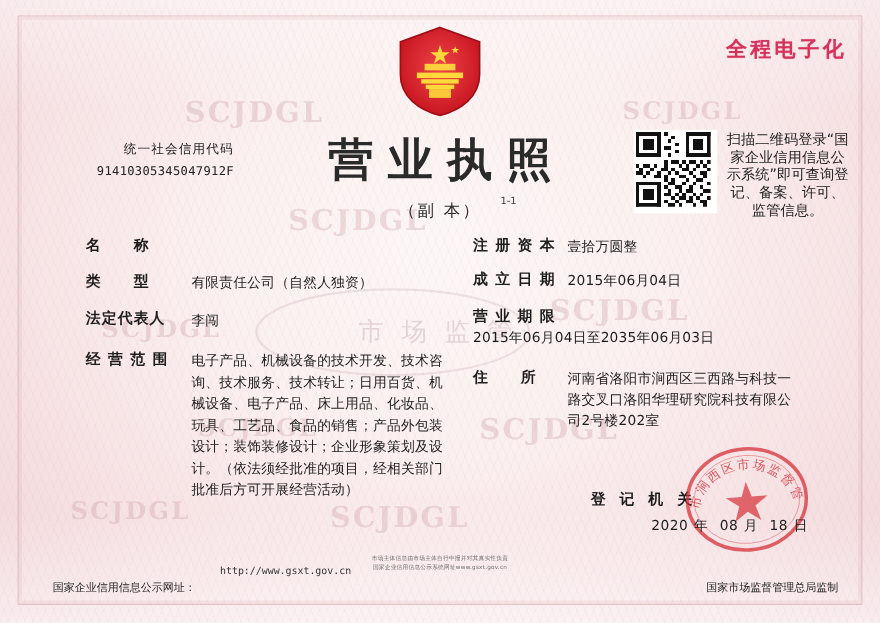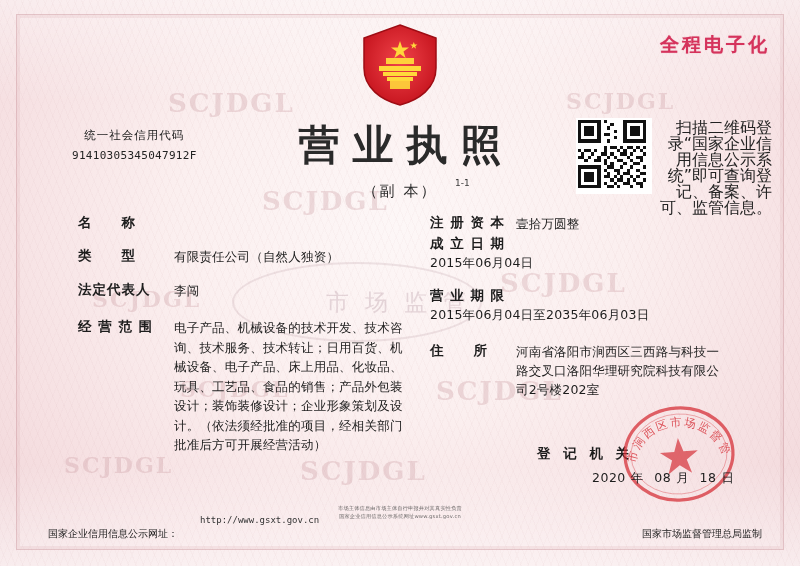--- a/index.html
+++ b/index.html
@@ -105,23 +105,23 @@
   #copyno {
     position: absolute;
     left: 455px;
     top: 178px;
     font-size: 9px;
     color: #3a3a3a;
   }
   
   #credit {
     position: absolute;
-    left: 72px;
+    left: 88px;
     top: 128px;
-    text-align: center;
+    text-align: right;
   }
   #credit .lbl {
     font-size: 11.5px;
     color: #222;
     letter-spacing: 1px;
   }
   #credit .val {
     font-size: 11px;
     color: #222;
     margin-top: 6px;
@@ -137,24 +137,24 @@
     height: 72px;
     background: #fff;
     padding: 2px;
   }
   #qrbox svg { display:block; }
   #qrtext {
     position: absolute;
     right: 28px;
     top: 120px;
     width: 112px;
-    font-size: 16px;
+    font-size: 13px;
     line-height: 16px;
     color: #222;
-    text-align: right;
+    text-align: center;
   }
 
   
   .col-left { position: absolute; left: 78px; top: 214px; width: 340px; }
   .col-right { position: absolute; left: 430px; top: 214px; width: 300px; }
 
   .row { display: flex; align-items: flex-start; }
   .row .label {
     flex: 0 0 auto;
     font-size: 13.5px;
@@ -172,22 +172,22 @@
   .lab5 { width: 96px; }
   .lab4 { width: 96px; }
   .labr { width: 86px; }
   .scope .value { line-height: 19.5px; }
 
   
   #f-name { margin-bottom: 15px; flex-direction: column; }
   #f-type { margin-bottom: 15px; }
   #f-rep  { margin-bottom: 18px; }
 
-  #r-cap { margin-bottom: 2px; }
-  #r-est { margin-bottom: 15px; flex-direction: column; }
+  #r-cap { margin-bottom: 12px; }
+  #r-est { margin-bottom: 15px; }
   #r-term{ margin-bottom: 18px; flex-direction: column; }
 
   
   #regauth {
     position: absolute;
     left: 537px;
     top: 424px;
     font-size: 13.5px;
     font-weight: bold;
     letter-spacing: 4px;

